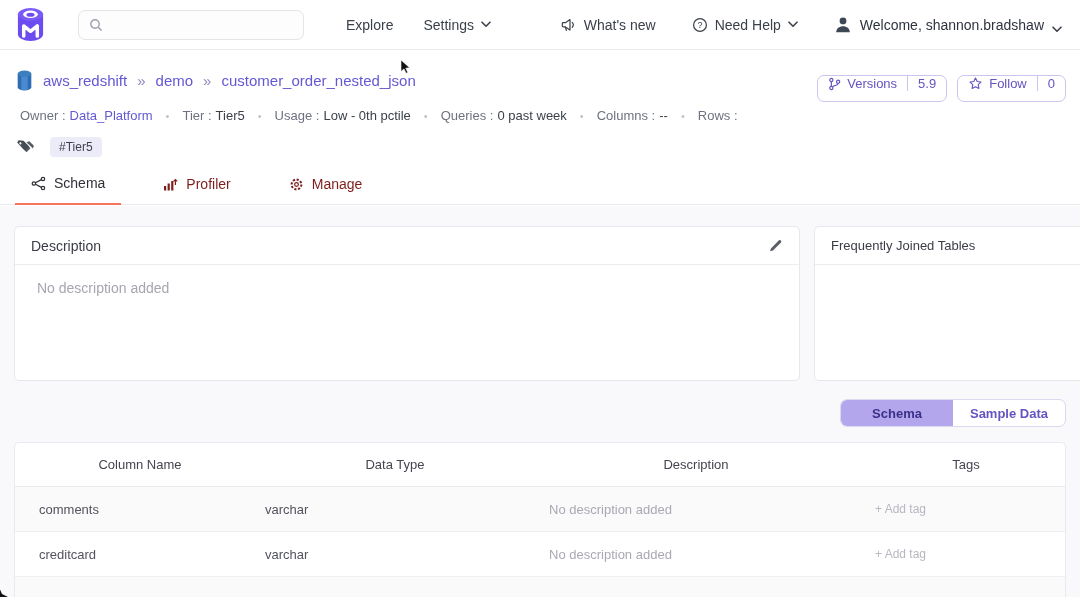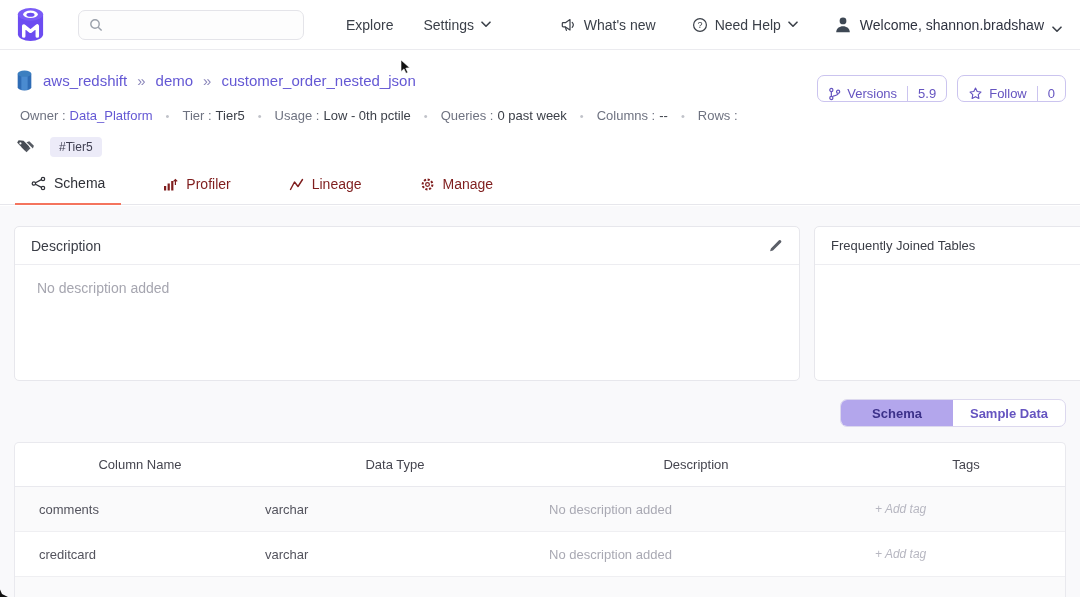--- a/index.html
+++ b/index.html
@@ -23,21 +23,21 @@
   .nav-right { margin-left:auto; display:flex; align-items:center; gap:36px; padding-right:18px; }
   .user-menu { display:flex; align-items:flex-end; gap:8px; }
 
   
   .asset-header { position:absolute; top:50px; left:0; right:0; height:155px; background:#fff;
                   border-bottom:1px solid #e7e7ec; }
   .breadcrumb { position:absolute; top:20px; left:16px; display:flex; align-items:center; gap:10px; font-size:15px; }
   .crumb { color:#6458d4; cursor:pointer; }
   .crumb-sep { color:#8c88bb; }
   .header-actions { position:absolute; top:25px; right:14px; display:flex; gap:10px; }
-  .pill-btn { display:flex; align-items:flex-end; border:1px solid #cbc4ef; border-radius:7px;
+  .pill-btn { display:flex; align-items:flex-start; border:1px solid #cbc4ef; border-radius:7px;
               color:#6554c0; font-size:13px; height:27px; background:#fff; overflow:hidden; cursor:pointer; }
   .pill-main { display:flex; align-items:center; gap:6px; padding:0 10px; }
   .pill-count { border-left:1px solid #cbc4ef; padding:0 10px; display:flex; align-items:center; }
 
   .meta-row { position:absolute; left:20px; top:58px; display:flex; align-items:center; gap:13px;
               font-size:13px; white-space:nowrap; }
   .meta-label { color:#6e7280; }
   .meta-value { color:#3c4049; margin-left:4px; }
   .meta-link { color:#6458d4; margin-left:4px; cursor:pointer; }
   .meta-dot { color:#c0c2c9; font-size:11px; }
@@ -75,21 +75,21 @@
 
   .table-card { position:absolute; left:14px; top:236px; width:1052px; height:156px; background:#fff;
                 border:1px solid #e9e9ee; border-bottom:none; border-radius:5px 5px 0 0; overflow:hidden; }
   .tgrid { display:grid; grid-template-columns:226px 284px 318px 1fr; align-items:center; }
   .thead { height:44px; border-bottom:1px solid #e9e9ee; font-size:13px; color:#45454f; }
   .thead span { padding-left:24px;text-align:center; }
   .trow { height:45px; border-bottom:1px solid #efeff2; font-size:13px; color:#53535d; cursor:pointer; }
   .trow.striped { background:#fafafb; }
   .trow span { padding-left:24px; }
   .cell-muted { color:#a9a9b3; }
-  .add-tag { color:#b7b7c1; font-size:12px; padding-left:32px !important; cursor:pointer;font-style:italic; }
+  .add-tag { color:#b7b7c1; font-size:12px; padding-left:32px !important; cursor:pointer; }
   .row-filler { height:21px; background:#fafafb; }
 
   .cursor { position:absolute; left:400px; top:60px; z-index:20; pointer-events:none; }
   .corner-artifact { position:absolute; left:-2px; top:585px; z-index:20; pointer-events:none; }
 </style>
 </head>
 <body>
 
 <div class="navbar">
   <div class="logo">
@@ -255,28 +255,20 @@
           <rect x="1" y="9" width="2.2" height="4.5" fill="currentColor"></rect>
           <rect x="4.6" y="6.5" width="2.2" height="7" fill="currentColor"></rect>
           <rect x="8.2" y="4" width="2.2" height="9.5" fill="currentColor"></rect>
           <path d="M12.4 8 V2.6 M10.6 4.4 l1.8-1.8 1.8 1.8" fill="none" stroke="currentColor" stroke-width="1.2"></path>
         </svg>
       </span>
       <span>Profiler</span>
     </div>
     <div class="tab">
       <span>
-        <svg width="15" height="15" viewBox="0 0 15 15" fill="none" stroke="currentColor" stroke-width="1.4" stroke-linecap="round" stroke-linejoin="round">
-          <path d="M1.5 12.5 L5.5 5 L9 9.5 L13.5 2.5"></path>
-        </svg>
-      </span>
-      <span>Lineage</span>
-    </div>
-    <div class="tab">
-      <span>
         <svg width="15" height="15" viewBox="0 0 16 16" fill="none" stroke="currentColor">
           <circle cx="8" cy="8" r="5.2" stroke-width="2.2" stroke-dasharray="2.3 1.7"></circle>
           <circle cx="8" cy="8" r="2" stroke-width="1.3"></circle>
         </svg>
       </span>
       <span>Manage</span>
     </div>
   </div>
 </div>
 

